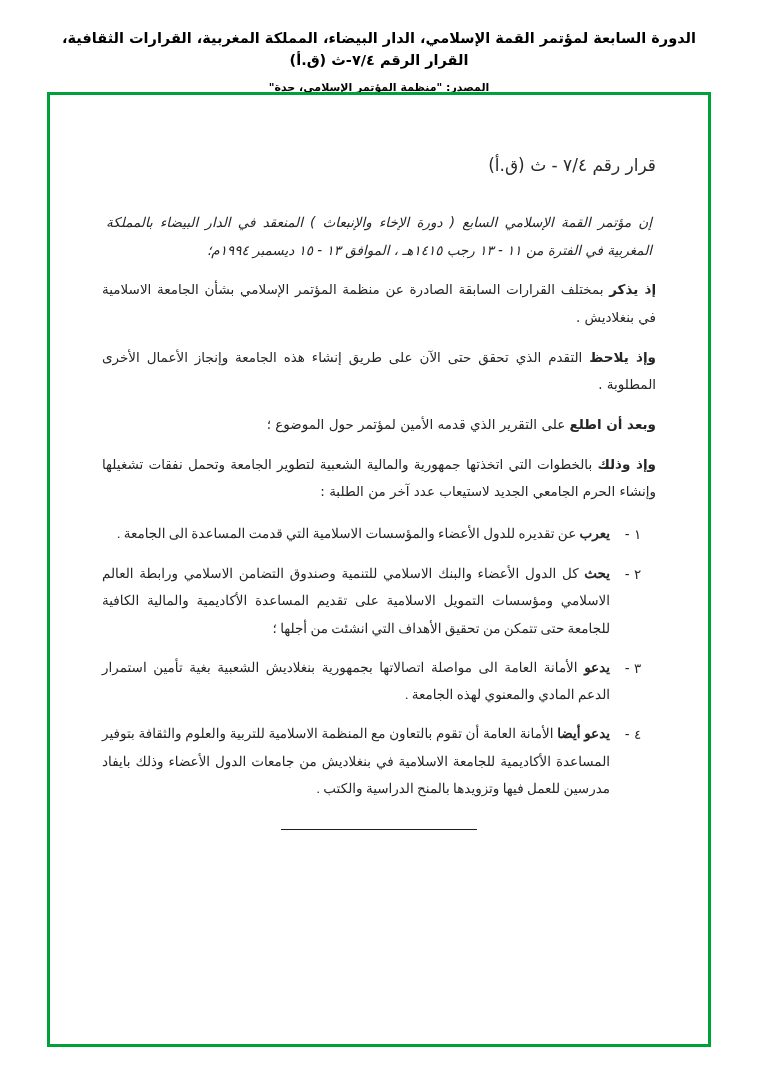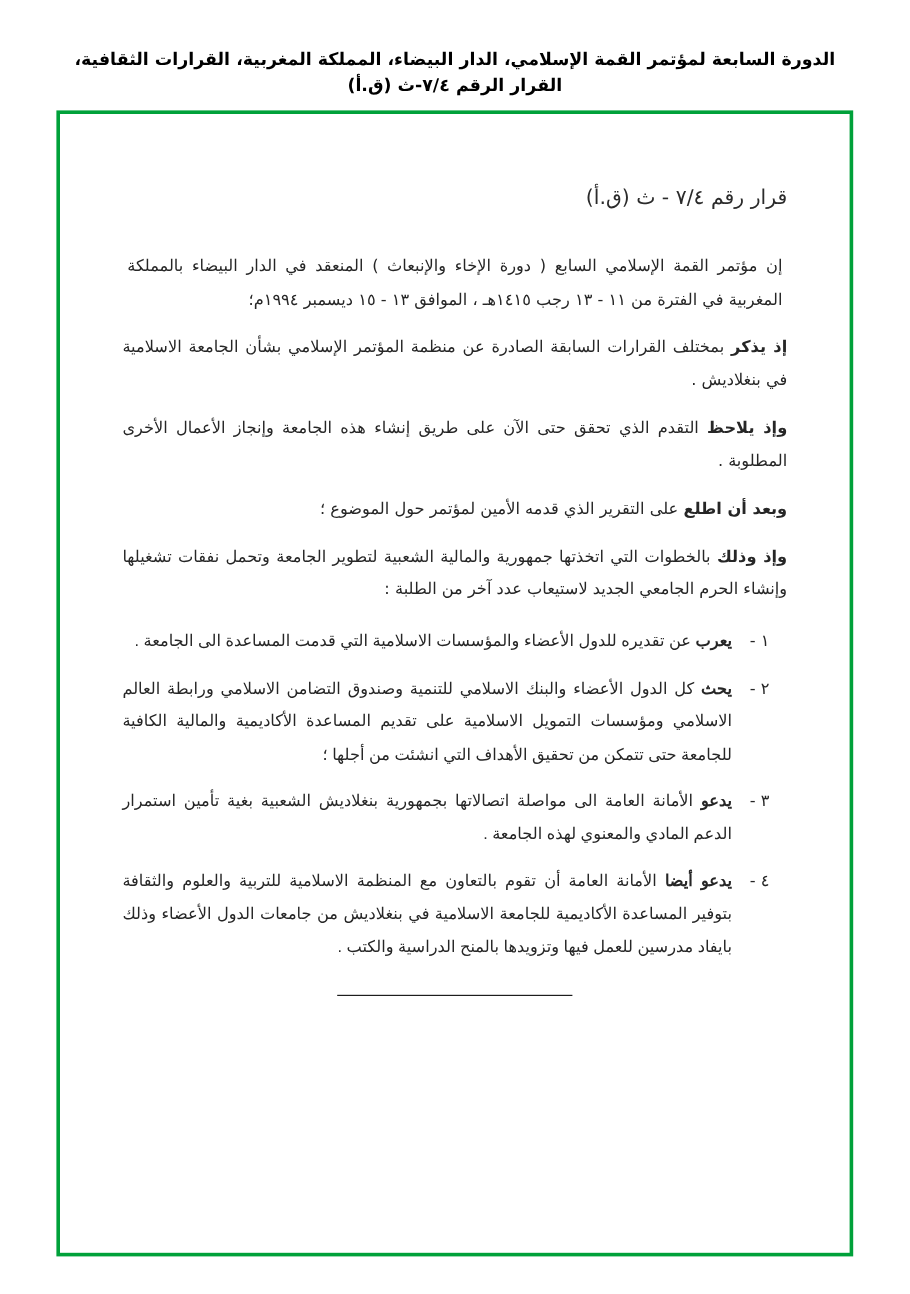--- a/index.html
+++ b/index.html
@@ -17,21 +17,21 @@
   }
   .page {
     width: 758px;
     height: 1078px;
     position: relative;
     box-sizing: border-box;
   }
   
   .header {
     text-align: center;
-    padding: 40px 40px 0 40px;
+    padding: 28px 40px 0 40px;
   }
   .header-title {
     font-family: "DejaVu Sans", sans-serif;
     font-weight: bold;
     font-size: 14.5px;
     line-height: 1.5;
     color: #000;
     direction: rtl;
   }
   .header-source {
@@ -85,20 +85,21 @@
     color: #262626;
     text-align: justify;
   }
   .para {
     margin: 0 0 12px 0;
     text-align: justify;
     text-justify: inter-word;
   }
   .para.first {
     padding: 0 4px;
+    font-style: italic;
   }
   .lead {
     font-weight: bold;
   }
   
   .list {
     margin-top: 14px;
   }
   .list-item {
     display: flex;
@@ -111,21 +112,21 @@
     font-family: "DejaVu Sans", sans-serif;
     font-size: 13.5px;
     color: #262626;
     text-align: center;
     padding-top: 1px;
     white-space: nowrap;
     line-height: 2.05;
   }
   .list-text {
     flex: 1 1 auto;
-    font-family: Liberation Sans, sans-serif;
+    font-family: Liberation Serif, serif;
     font-size: 13.5px;
     line-height: 2.05;
     color: #262626;
     text-align: justify;
   }
   
   .end-rule-wrap {
     margin-top: 26px;
     display: flex;
     justify-content: center;

